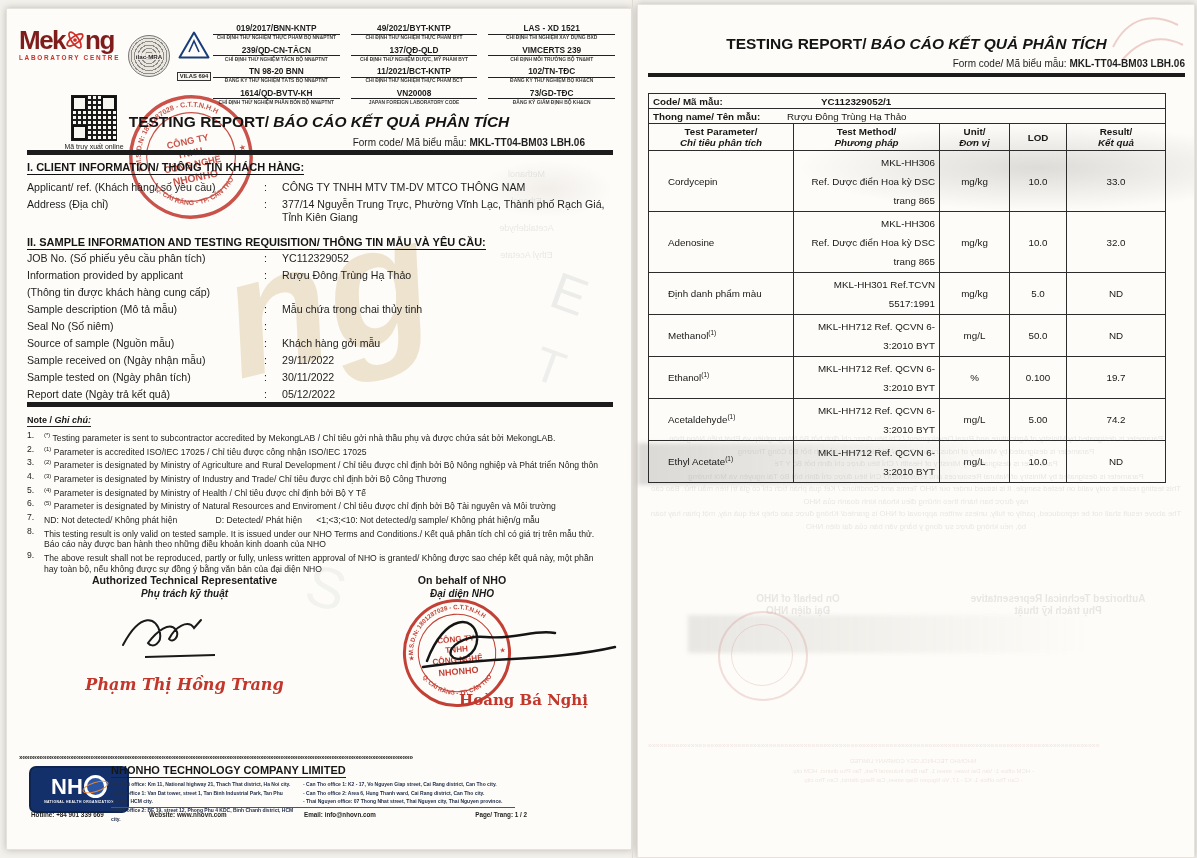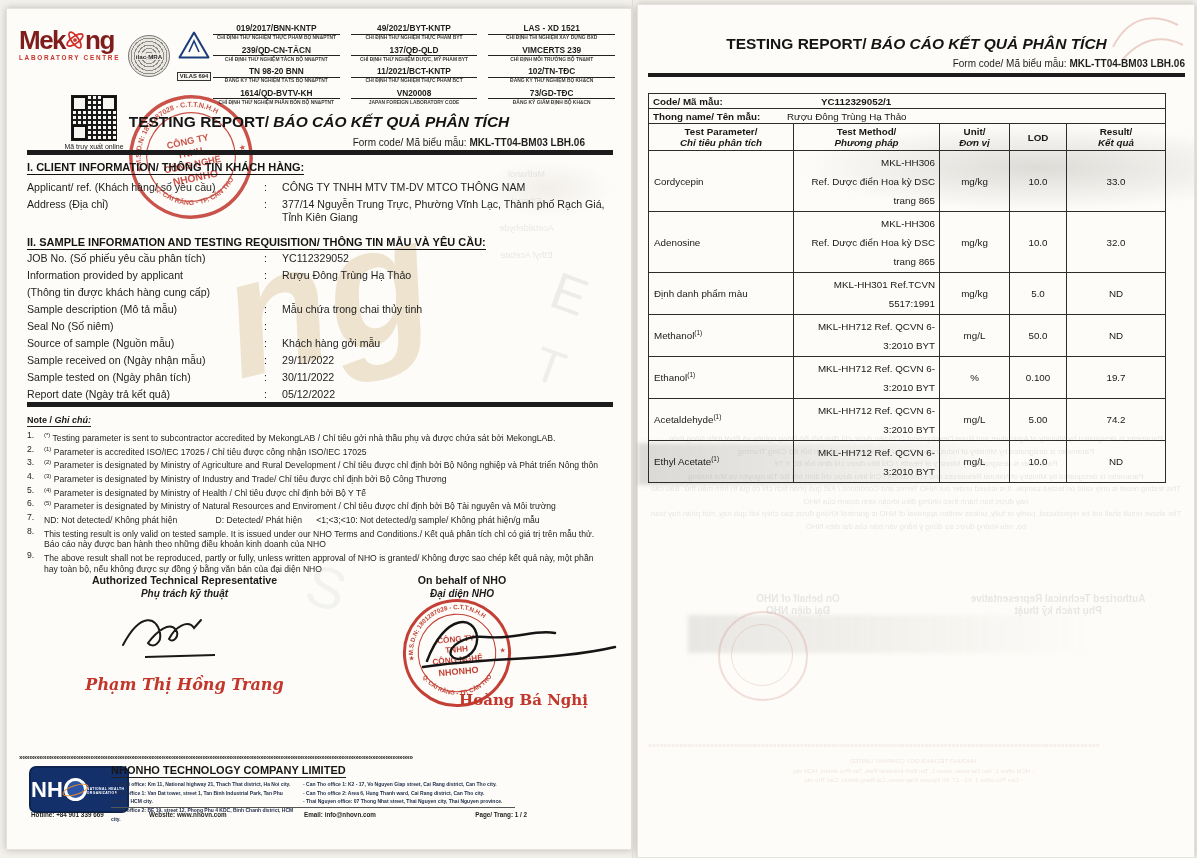--- a/index.html
+++ b/index.html
@@ -69,21 +69,21 @@
   .sigR{left:330px;width:250px}
   .sigL .vi,.sigR .vi{font-style:italic;font-size:10px}
   .sigsvgL{position:absolute;left:108px;top:596px}
   .sigsvgR{position:absolute;left:398px;top:600px}
   .redname{position:absolute;color:#c2362c;font-family:"DejaVu Serif",serif;font-weight:bold}
   .nameL{left:70px;top:666px;width:215px;text-align:center;font-size:16px;font-style:italic}
   .nameR{left:452px;top:682px;font-size:15px}
 
   .chev{position:absolute;left:12px;top:745px;width:602px;font-size:7px;color:#2a2a2a;overflow:hidden;white-space:nowrap;font-weight:bold;letter-spacing:-.5px}
   .nho{position:absolute;left:22px;top:757px;width:96px;height:43px;background:#14306b;border-radius:7px;border:2px solid #0e2552;
-       display:flex;flex-direction:row;align-items:center;justify-content:center}
+       display:flex;flex-direction:column;align-items:center;justify-content:center}
   .nho-line{display:flex;align-items:center;color:#fff;font-weight:bold;font-size:22px;line-height:22px}
   .nho-globe{display:inline-block;width:17px;height:17px;border-radius:50%;border:3px solid #fff;background:#2c56a5;position:relative;margin-left:1px}
   .nho-globe::after{content:"";position:absolute;left:-5px;top:4px;width:25px;height:8px;border:1.5px solid #e8872a;border-radius:50%;transform:rotate(-18deg)}
   .nho-cap{color:#fff;font-size:3.4px;letter-spacing:.4px;margin-top:2px;font-weight:bold}
   .fco{position:absolute;left:104px;top:755px;font-size:11px;font-weight:bold;border-bottom:1.2px solid #222;padding-bottom:1px;color:#161616}
   .addr{position:absolute;top:771px;font-size:5px;font-weight:bold;color:#23304d;line-height:1.74}
   .adL{left:104px;width:188px}
   .adR{left:296px;width:216px}
   .fline{position:absolute;left:104px;top:798px;width:404px;height:1px;background:#555}
   .frow{position:absolute;left:24px;top:802px;width:566px;font-size:6.3px;font-weight:bold;display:flex;color:#1d1d1d}
@@ -102,21 +102,21 @@
   .fcR{position:absolute;top:53px;left:200px;width:347px;text-align:right;font-size:10px;color:#1d1d1d}
   .barR{position:absolute;left:10px;top:68px;width:537px;height:3.5px;background:#1c1c1c}
   table.res{position:absolute;left:10px;top:88px;width:517px;border-collapse:collapse;font-size:9.8px;color:#181818;table-layout:fixed}
   .res td,.res th{border:1.2px solid #2c2c2c;padding:1.5px 4px;vertical-align:middle}
   .res .meta .ml{display:inline-block;font-weight:bold}
   .res .meta .l1{width:168px}
   .res .meta .l2{width:134px}
   .res th{text-align:center;padding:2px 12px}
   .res th .vi{font-style:italic}
   .res td.c{text-align:center}
-  .res td.p{text-align:left;padding-left:5px}
+  .res td.p{text-align:left;padding-left:19px}
   .res td.m{text-align:right;white-space:pre-line;line-height:19px}
   .res sup{font-size:6.5px}
 
   .ghost{transform:scaleX(-1)}
   .gnotes{position:absolute;left:8px;top:428px;width:540px;opacity:.15;font-size:7.8px;line-height:12.5px;color:#6e6e6e;text-align:center}
   .gsig{position:absolute;top:588px;width:240px;opacity:.15;font-size:10px;font-weight:bold;text-align:center;color:#6e6e6e;line-height:12px}
   .gs1{left:40px}.gs2{left:300px}
   .gstamp{position:absolute;left:80px;top:606px;width:86px;height:86px;border:2.5px solid #c8766e;border-radius:50%;opacity:.22}
   .gstamp::after{content:"";position:absolute;left:11px;top:11px;width:60px;height:60px;border:1px solid #c8766e;border-radius:50%}
   .gchev{position:absolute;left:10px;top:737px;width:540px;opacity:.16;font-size:7px;white-space:nowrap;overflow:hidden;color:#a9655e}

